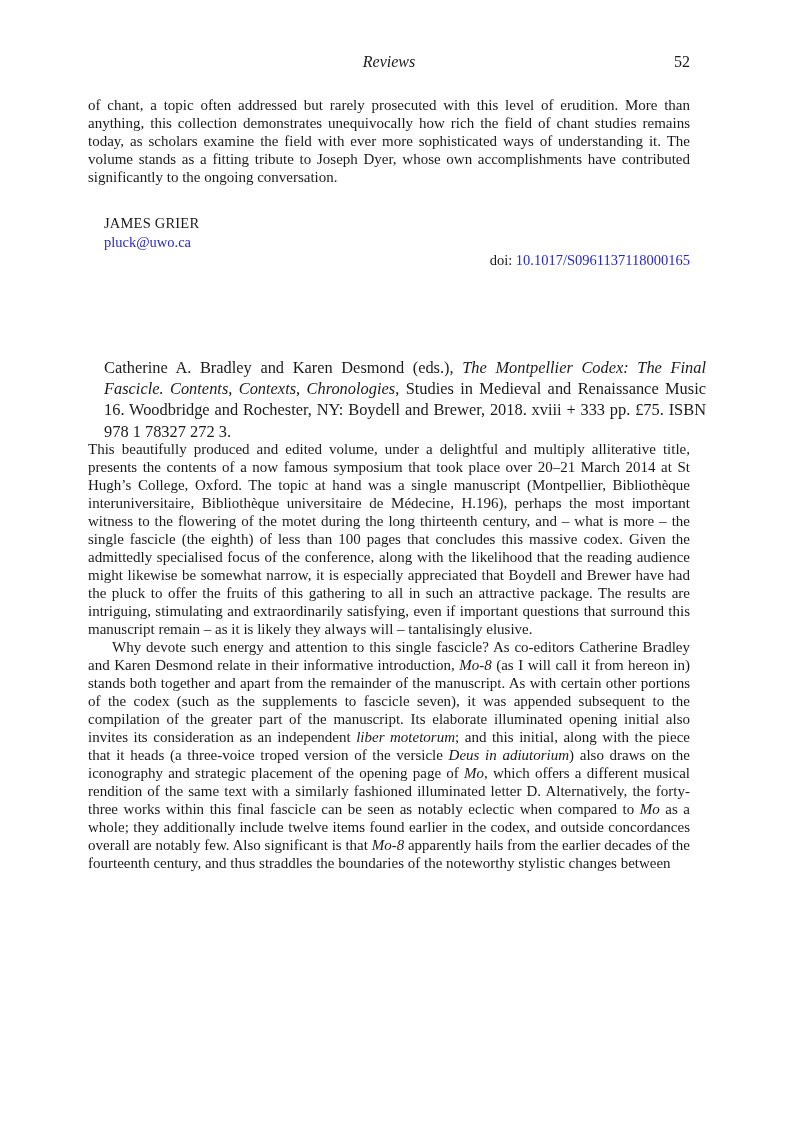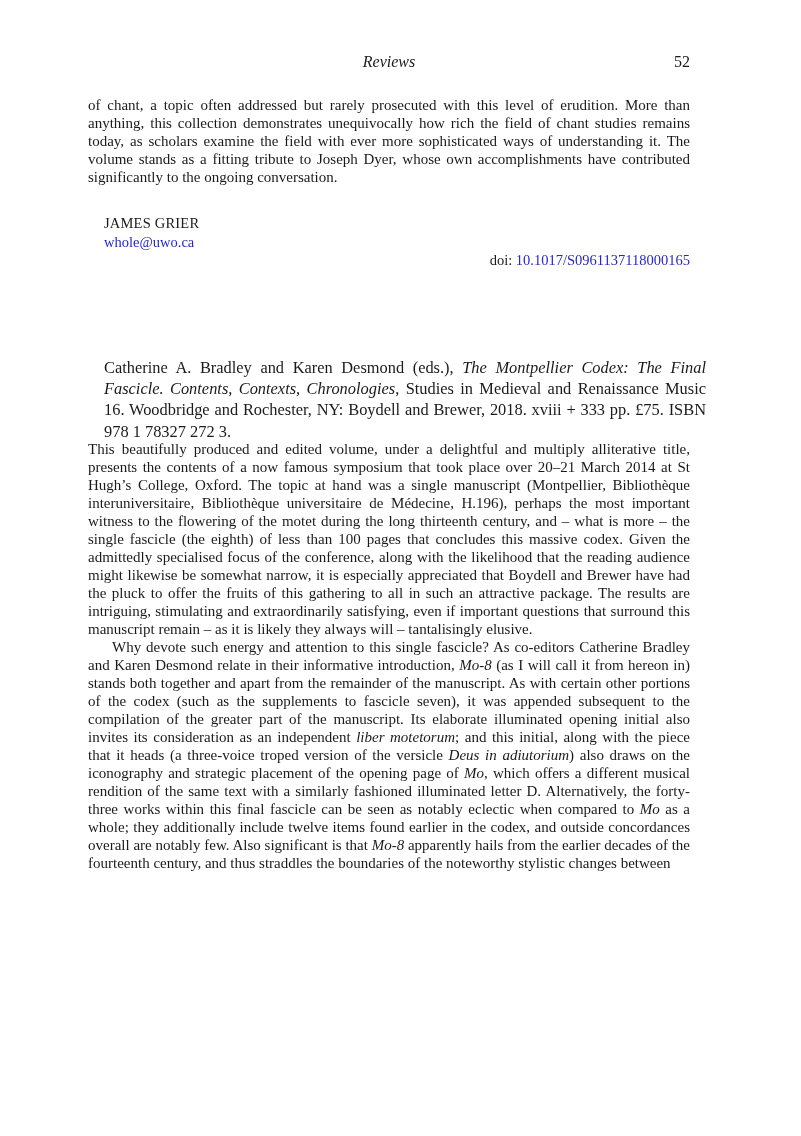--- a/index.html
+++ b/index.html
@@ -110,21 +110,21 @@
 
   <div class="running-head">
     <span class="running-title">Reviews</span>
     <span class="page-number">52</span>
   </div>
 
   <p class="text-block p-first">of chant, a topic often addressed but rarely prosecuted with this level of erudition. More than anything, this collection demonstrates unequivocally how rich the field of chant studies remains today, as scholars examine the field with ever more sophisticated ways of understanding it. The volume stands as a fitting tribute to Joseph Dyer, whose own accomplishments have contributed significantly to the ongoing conversation.</p>
 
   <div class="signature">
     <span class="sig-name">JAMES GRIER</span>
-    <a class="link" href="jgrier@uwo.ca">whole@uwo.ca</a>
+    <a class="link" href="jgrier@uwo.ca">pluck@uwo.ca</a>
   </div>
 
   <div class="doi-line">
     <span>doi:</span>
     <a class="link">10.1017/S0961137118000165</a>
   </div>
 
   <p class="citation"><span>Catherine A. Bradley and Karen Desmond (eds.),</span> <i>The Montpellier Codex: The Final Fascicle. Contents, Contexts, Chronologies</i><span>, Studies in Medieval and Renaissance Music 16. Woodbridge and Rochester, NY: Boydell and Brewer, 2018. xviii  + 333 pp. £75. ISBN 978 1 78327 272 3.</span></p>
 
   <div class="body-text text-block">

